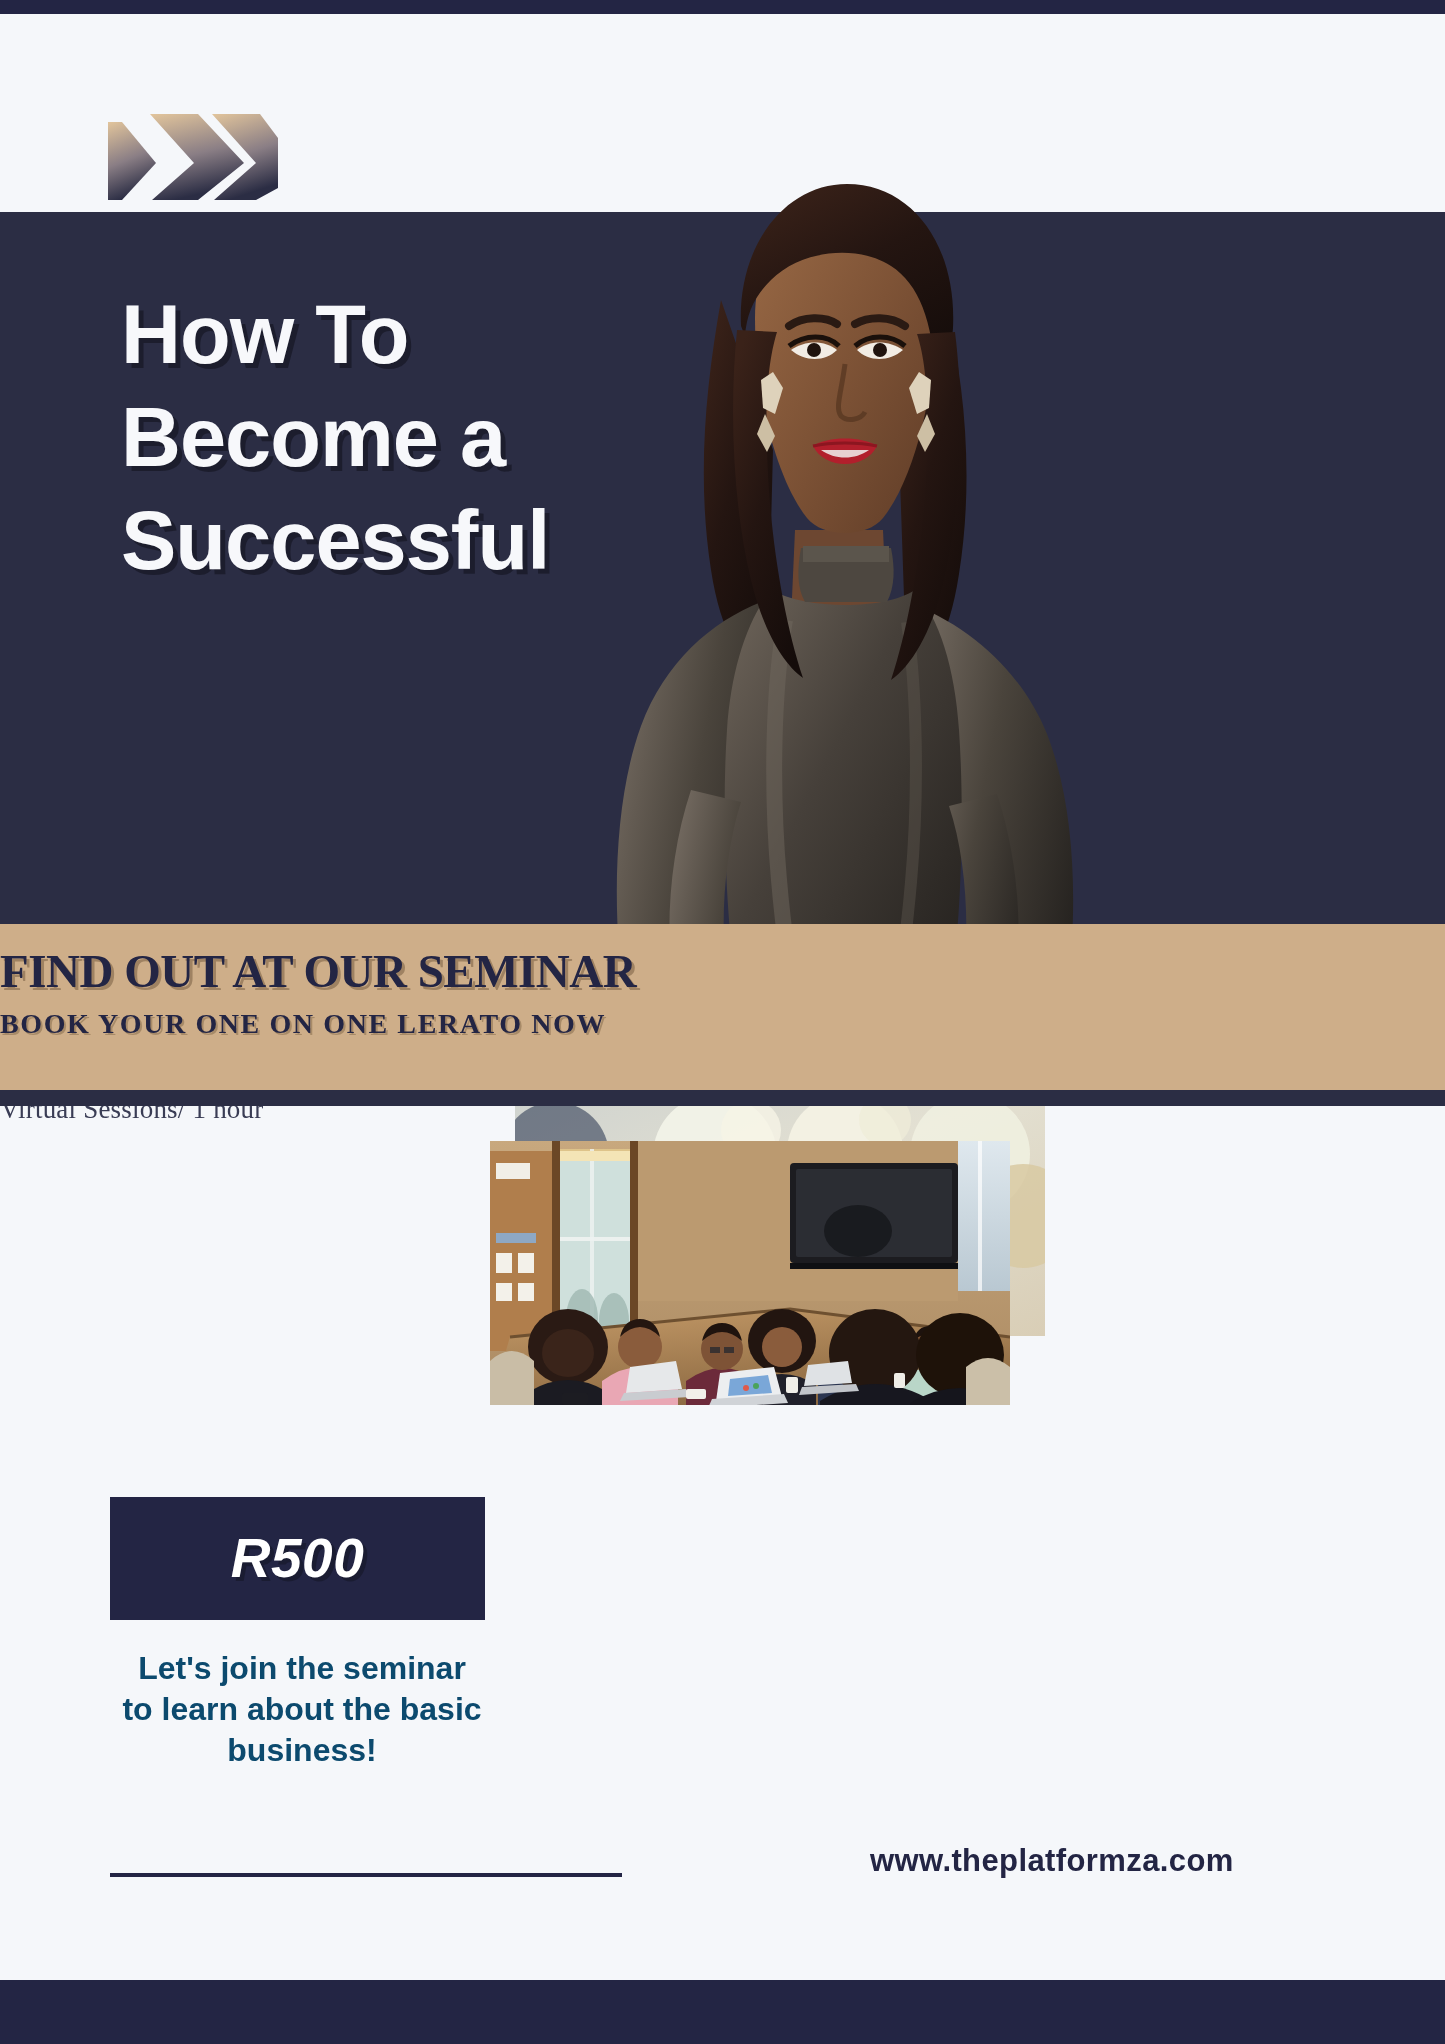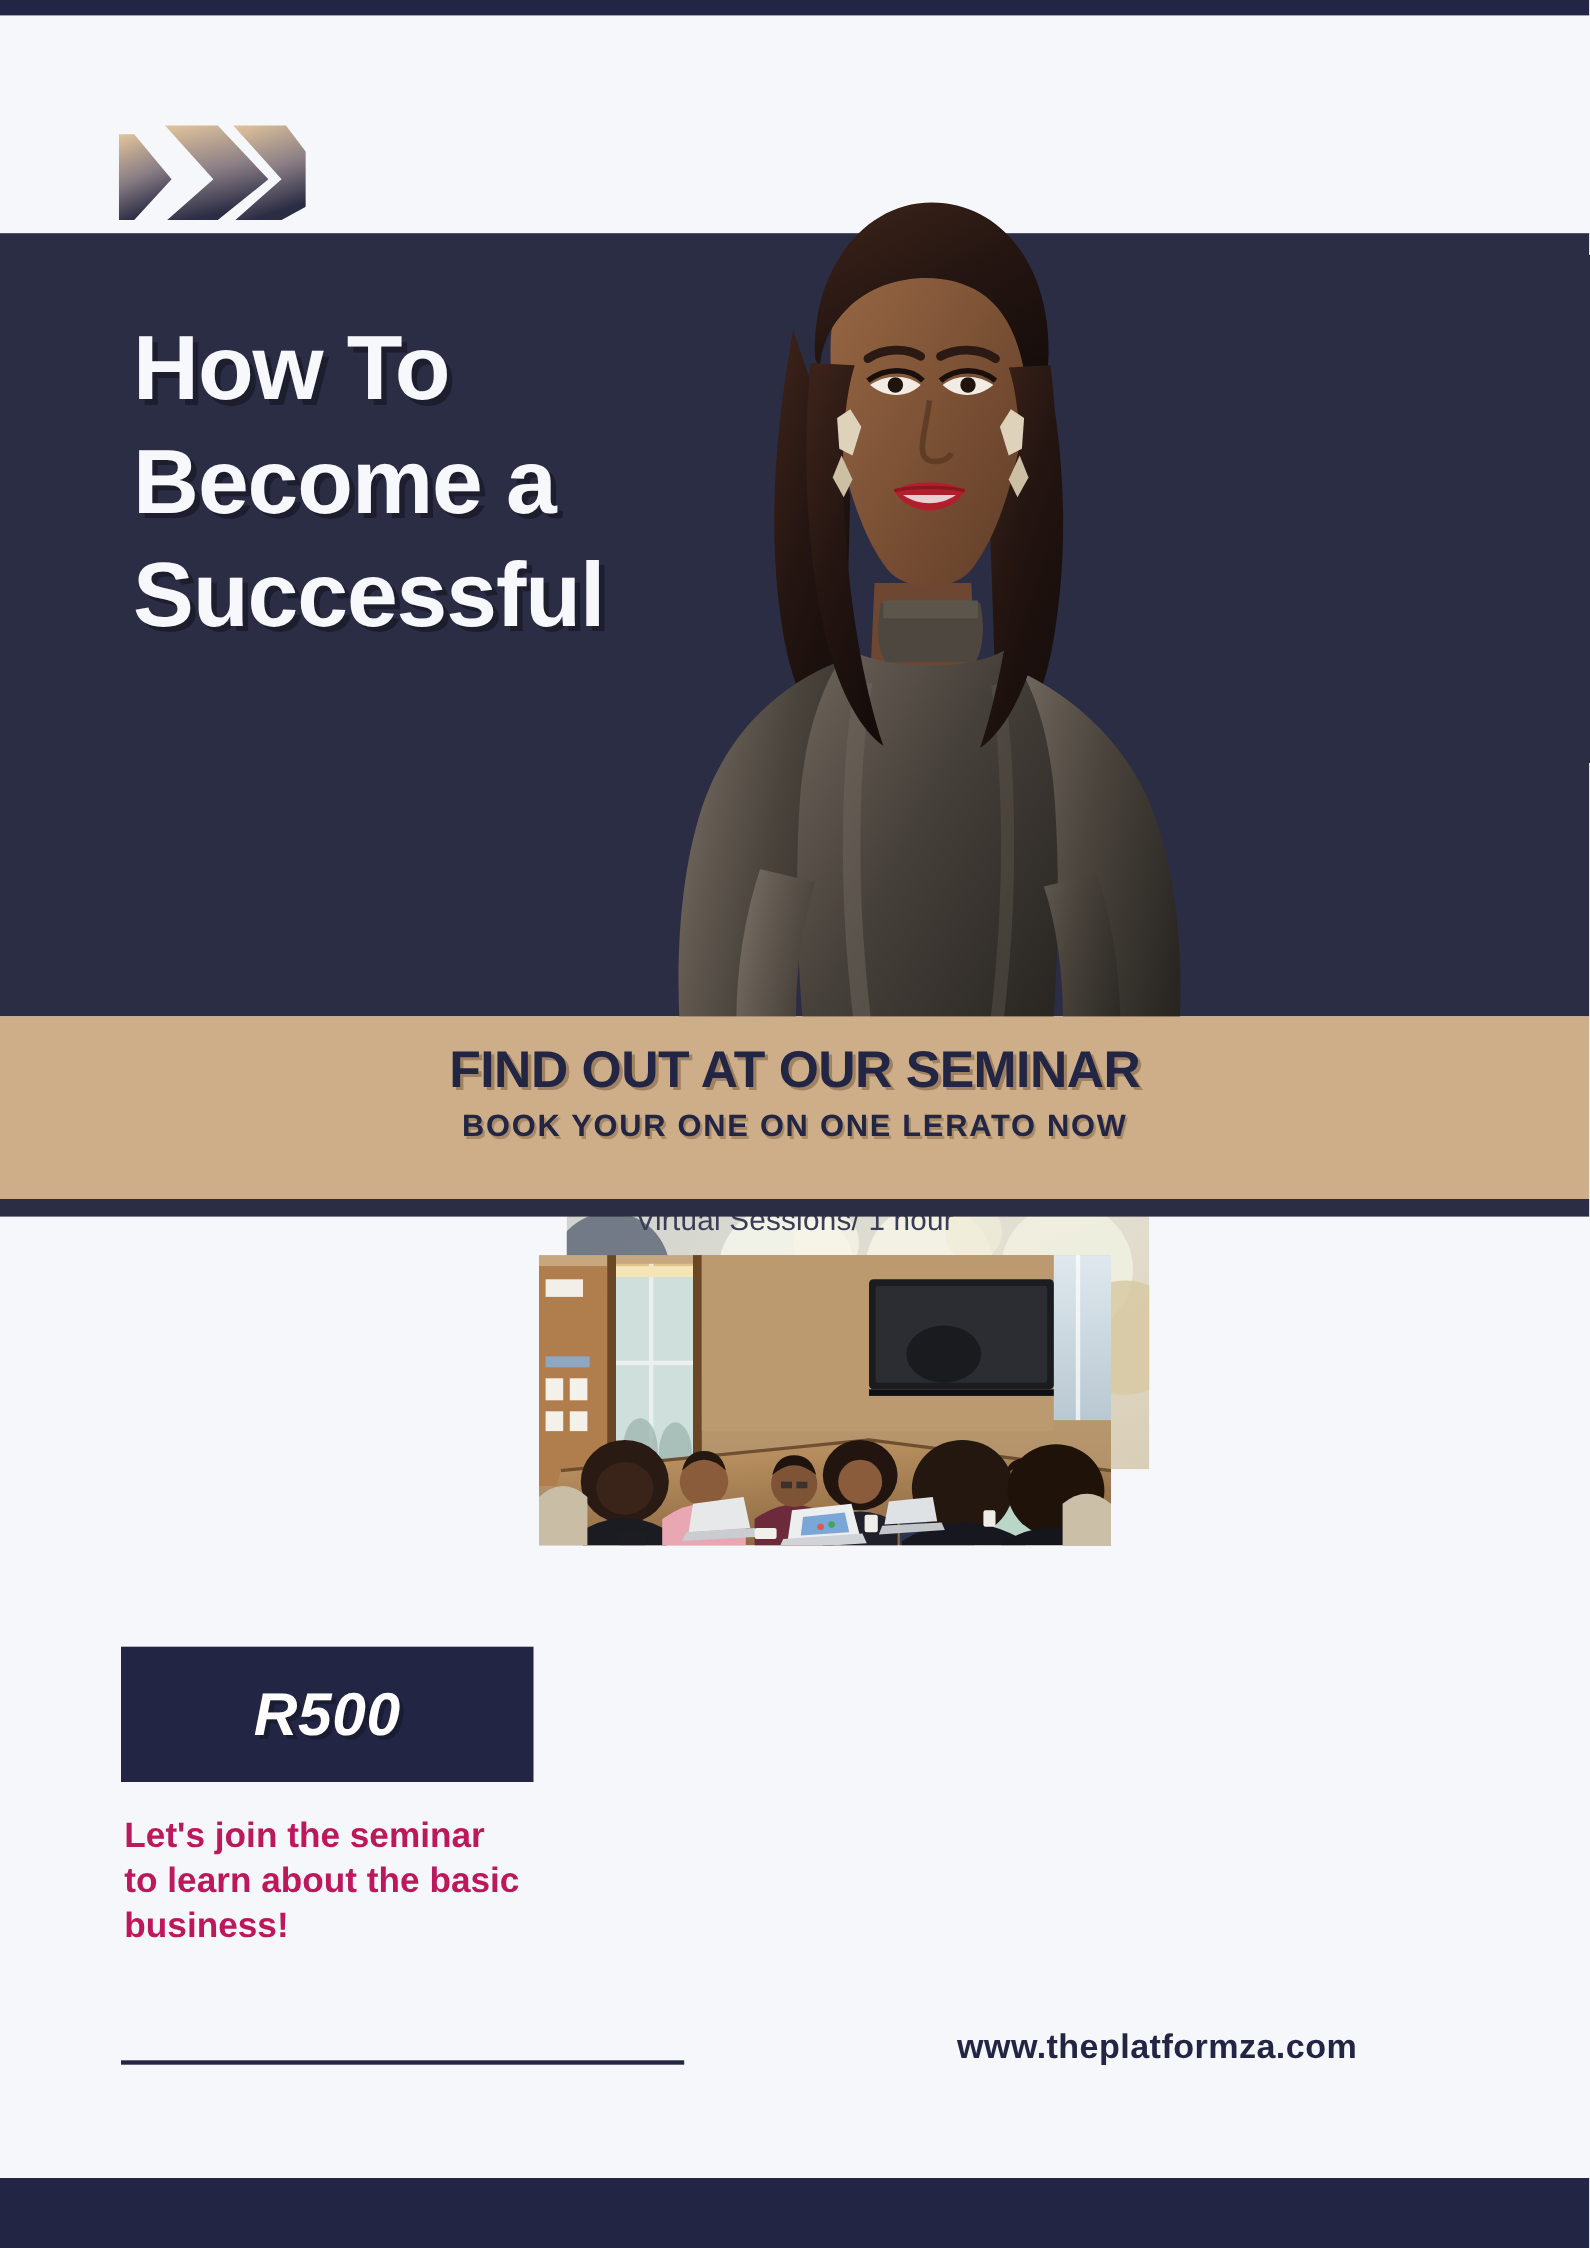--- a/index.html
+++ b/index.html
@@ -55,21 +55,21 @@
   }
   .role{
     position:absolute;left:112px;top:1038px;z-index:6;
     color:#ffffff;font-weight:700;font-size:30px;letter-spacing:.2px;
     text-shadow:3px 3px 0 rgba(16,17,28,.5);
   }
 
   
   .banner{
     position:absolute;left:0;top:924px;width:1445px;height:177px;
-    background:#ceae89;z-index:7;text-align:center;
+    background:#ceae89;z-index:7;text-align:left;font-family:Liberation Serif, serif;
   }
   .banner-rule{position:absolute;left:0;top:1090px;width:1445px;height:16px;background:#2b2d44;z-index:7;}
   .b1{
     position:absolute;left:0;top:20px;width:1445px;
     font-weight:700;font-size:47px;letter-spacing:-.5px;color:#232544;
     text-shadow:3px 3px 0 rgba(120,95,65,.55);
   }
   .b2{
     position:absolute;left:0;top:84px;width:1445px;
     font-weight:700;font-size:28px;letter-spacing:1.6px;color:#232544;
@@ -85,22 +85,22 @@
     position:absolute;left:110px;top:1497px;width:375px;height:123px;
     background:#232544;z-index:8;
   }
   .price-box span{
     display:block;text-align:center;line-height:123px;
     color:#ffffff;font-weight:700;font-size:55px;letter-spacing:.5px;
     text-shadow:4px 4px 0 rgba(16,17,28,.45);
     font-style:italic;
   }
   .blurb{
-    position:absolute;left:113px;top:1648px;width:400px;z-index:8;
-    color:#be185d;font-weight:700;font-size:32px;line-height:41px;
+    position:absolute;left:102px;top:1648px;width:400px;z-index:8;
+    color:#0c4a6e;font-weight:700;font-size:32px;line-height:41px;text-align:center;
   }
   .blurb .ln{display:block;white-space:nowrap;}
 
   
   .photo-flowers{
     position:absolute;left:515px;top:1096px;width:530px;height:240px;
     overflow:hidden;z-index:5;
   }
   .photo-room{
     position:absolute;left:490px;top:1141px;width:520px;height:264px;

